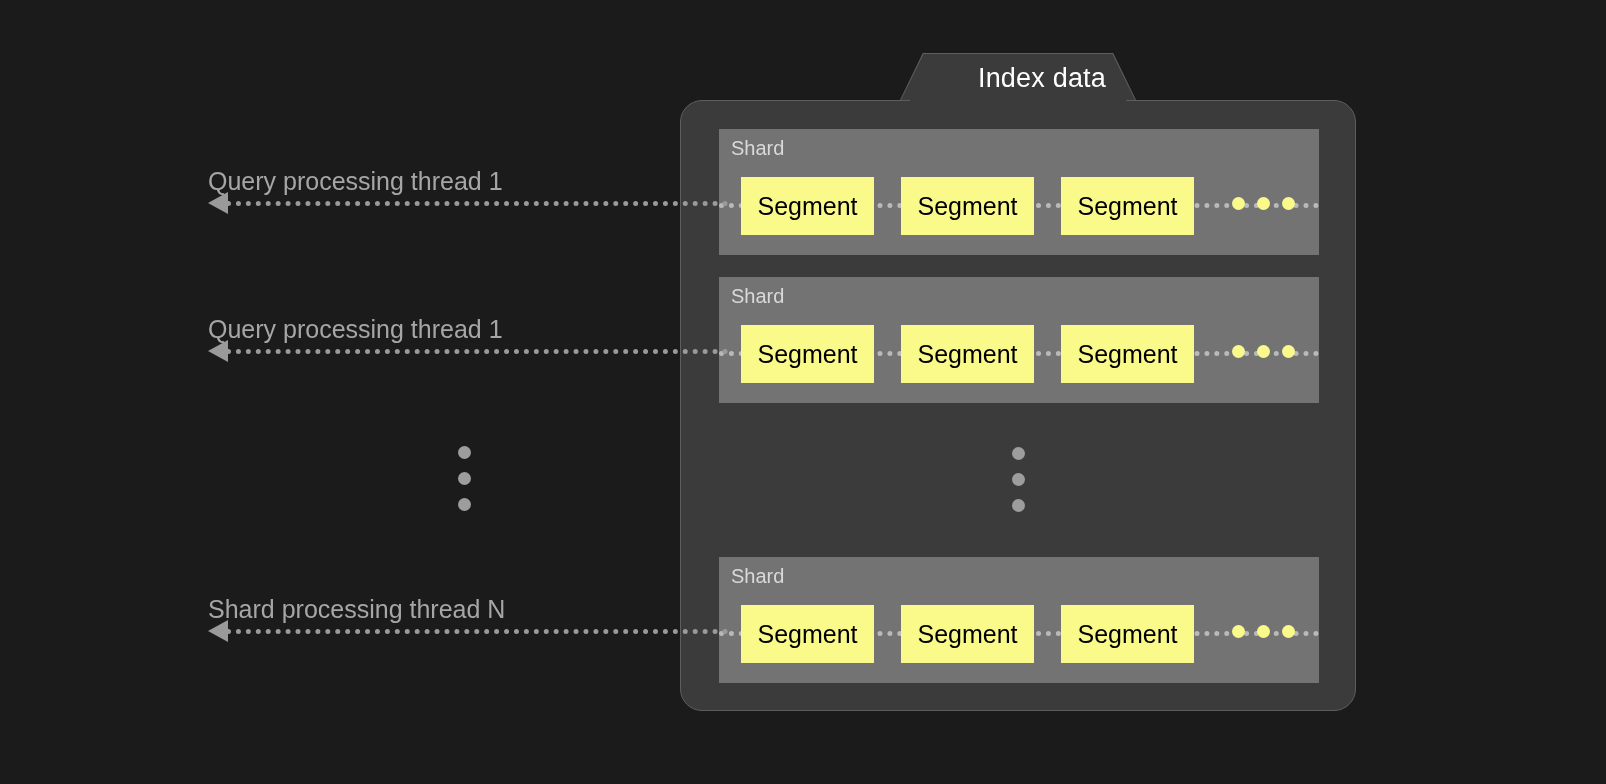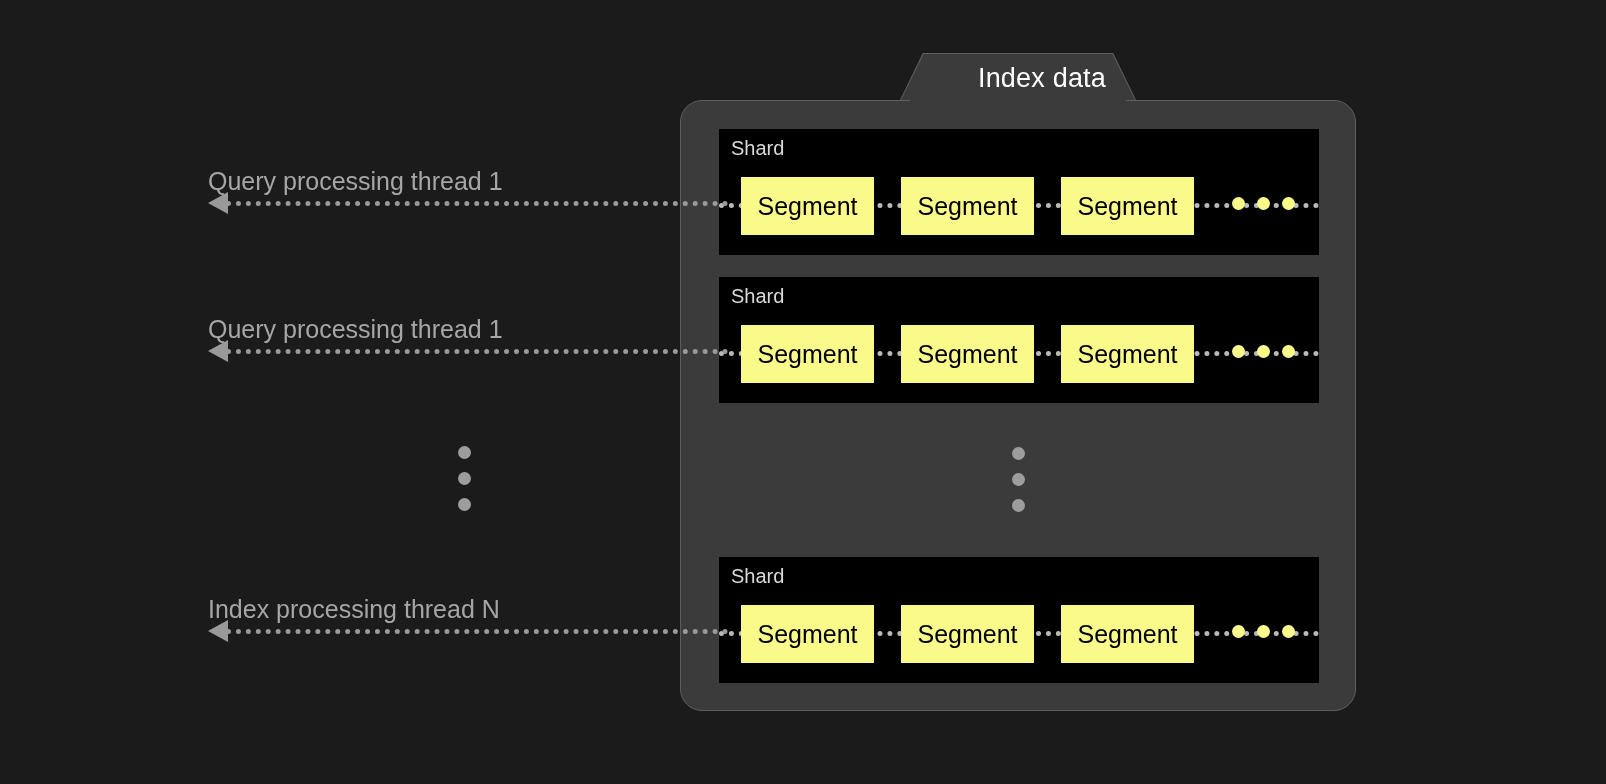--- a/index.html
+++ b/index.html
@@ -72,21 +72,21 @@
     height: 10px;
     background: #3b3b3b;
   }
 
   
   .shard {
     position: absolute;
     left: 718px;
     width: 600px;
     height: 126px;
-    background: #000000;
+    background: #737373;
     box-sizing: border-box;
   }
   .shard-1 { top: 128px; }
   .shard-2 { top: 276px; }
   .shard-3 { top: 556px; }
 
   .shard-label {
     position: absolute;
     left: 12px;
     top: 8px;
@@ -253,18 +253,18 @@
     <div class="arrow-head"></div>
   </div>
 
   <div class="vdots vdots-left">
     <div class="gdot"></div>
     <div class="gdot"></div>
     <div class="gdot"></div>
   </div>
 
   <div class="arrow-row arrow-3">
-    <div class="arrow-label">Index processing thread N</div>
+    <div class="arrow-label">Shard processing thread N</div>
     <div class="arrow-line"></div>
     <div class="arrow-head"></div>
   </div>
 
 </div>
 
 </body></html>

